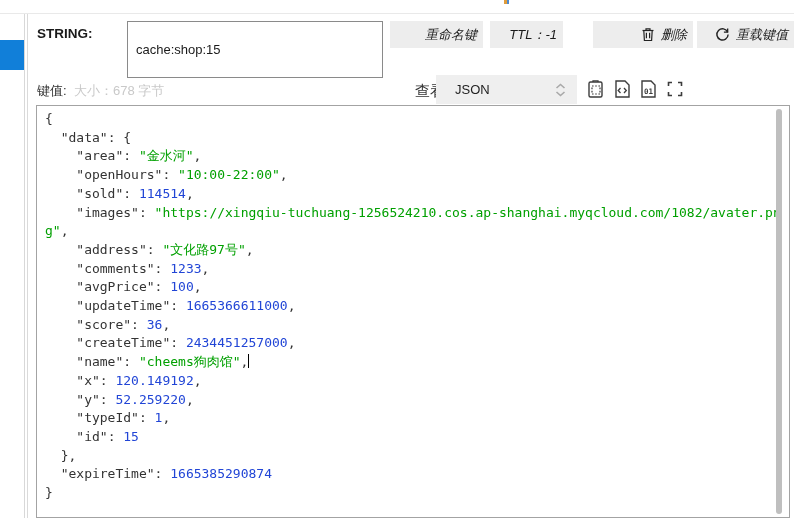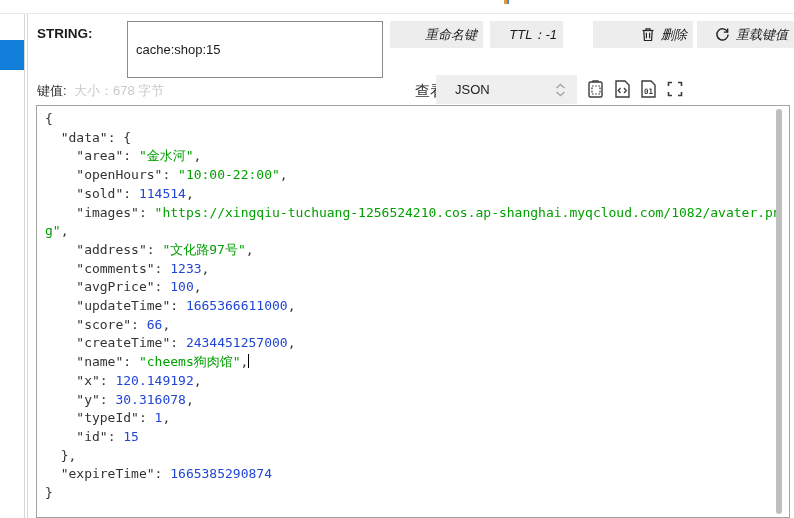--- a/index.html
+++ b/index.html
@@ -165,25 +165,25 @@
         <div class="line"><span class="p">  </span><span class="k">"data"</span><span class="p">: {</span></div>
         <div class="line"><span class="p">    </span><span class="k">"area"</span><span class="p">: </span><span class="s">"金水河"</span><span class="p">,</span></div>
         <div class="line"><span class="p">    </span><span class="k">"openHours"</span><span class="p">: </span><span class="s">"10:00-22:00"</span><span class="p">,</span></div>
         <div class="line"><span class="p">    </span><span class="k">"sold"</span><span class="p">: </span><span class="n">114514</span><span class="p">,</span></div>
         <div class="line"><span class="p">    </span><span class="k">"images"</span><span class="p">: </span><span class="s">"https://xingqiu-tuchuang-1256524210.cos.ap-shanghai.myqcloud.com/1082/avater.pn</span></div>
         <div class="line"><span class="s">g"</span><span class="p">,</span></div>
         <div class="line"><span class="p">    </span><span class="k">"address"</span><span class="p">: </span><span class="s">"文化路97号"</span><span class="p">,</span></div>
         <div class="line"><span class="p">    </span><span class="k">"comments"</span><span class="p">: </span><span class="n">1233</span><span class="p">,</span></div>
         <div class="line"><span class="p">    </span><span class="k">"avgPrice"</span><span class="p">: </span><span class="n">100</span><span class="p">,</span></div>
         <div class="line"><span class="p">    </span><span class="k">"updateTime"</span><span class="p">: </span><span class="n">1665366611000</span><span class="p">,</span></div>
-        <div class="line"><span class="p">    </span><span class="k">"score"</span><span class="p">: </span><span class="n">66</span><span class="p">,</span></div>
+        <div class="line"><span class="p">    </span><span class="k">"score"</span><span class="p">: </span><span class="n">36</span><span class="p">,</span></div>
         <div class="line"><span class="p">    </span><span class="k">"createTime"</span><span class="p">: </span><span class="n">2434451257000</span><span class="p">,</span></div>
         <div class="line"><span class="p">    </span><span class="k">"name"</span><span class="p">: </span><span class="s">"cheems狗肉馆"</span><span class="p">,</span><span class="caret"></span></div>
         <div class="line"><span class="p">    </span><span class="k">"x"</span><span class="p">: </span><span class="n">120.149192</span><span class="p">,</span></div>
-        <div class="line"><span class="p">    </span><span class="k">"y"</span><span class="p">: </span><span class="n">30.316078</span><span class="p">,</span></div>
+        <div class="line"><span class="p">    </span><span class="k">"y"</span><span class="p">: </span><span class="n">52.259220</span><span class="p">,</span></div>
         <div class="line"><span class="p">    </span><span class="k">"typeId"</span><span class="p">: </span><span class="n">1</span><span class="p">,</span></div>
         <div class="line"><span class="p">    </span><span class="k">"id"</span><span class="p">: </span><span class="n">15</span></div>
         <div class="line"><span class="p">  },</span></div>
         <div class="line"><span class="p">  </span><span class="k">"expireTime"</span><span class="p">: </span><span class="n">1665385290874</span></div>
         <div class="line"><span class="p">}</span></div>
       </div>
     <div class="vscroll"></div>
   </div>
 
 </div>

